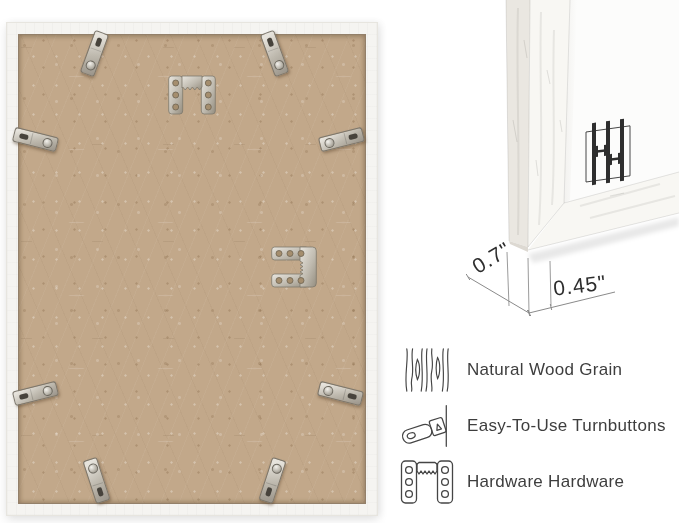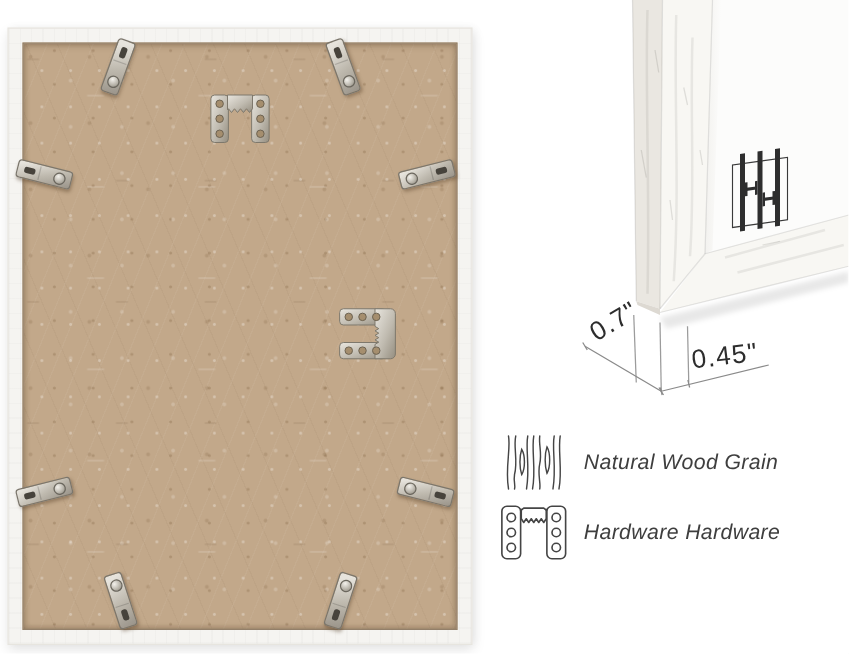--- a/index.html
+++ b/index.html
@@ -75,21 +75,21 @@
     position:absolute;color:#2d2d2d;font-size:21px;letter-spacing:1px;
     font-family:"Liberation Sans", sans-serif;white-space:nowrap;
   }
   .dim07{left:468px;top:258px;transform:rotate(-31deg);transform-origin:left top;}
   .dim045{left:552px;top:277px;transform:rotate(-7deg);transform-origin:left top;}
 
   
   .features{position:absolute;left:400px;top:346px;width:276px;}
   .feature{display:flex;align-items:center;height:48px;margin-bottom:8px;}
   .ficon{width:54px;display:flex;justify-content:center;align-items:center;flex:0 0 54px;}
-  .flabel{margin-left:13px;color:#3e3e3e;font-size:17px;letter-spacing:.3px;font-style:italic;}
+  .flabel{margin-left:13px;color:#3e3e3e;font-size:17px;letter-spacing:.3px;}
 </style>
 </head>
 <body>
 
 <div class="canvas">
 
   <div class="frame-back">
     <div class="backing"></div>
 
     <div class="tb v slot-top" style="left:80px;top:8px;transform:rotate(20deg);">
@@ -260,20 +260,34 @@
           <path d="M26 1 C24 13, 28 29, 25 45"></path>
           <path d="M31 1 C30 8, 33 15, 31 24 C29 33, 32 40, 31 45"></path>
           <path d="M37 10 C35 16, 35 26, 37 32 C40 27, 40 15, 37 10 Z"></path>
           <path d="M43 1 C41 12, 45 27, 42 45"></path>
           <path d="M48 1 C46 13, 50 30, 47 45"></path>
         </svg>
       </span>
       <span class="flabel">Natural Wood Grain</span>
     </div>
 
+    <div class="feature">
+      <span class="ficon">
+        <svg width="54" height="46" viewBox="0 0 56 46" fill="none" stroke="#454545" stroke-width="1.3" stroke-linecap="round" stroke-linejoin="round">
+          <line x1="48" y1="2" x2="48" y2="44"></line>
+          <g transform="rotate(-18 24 29)">
+            <rect x="2" y="22" width="31" height="14" rx="6.5"></rect>
+            <ellipse cx="11" cy="29" rx="4.2" ry="2.9"></ellipse>
+            <rect x="33" y="20.5" width="14" height="16" rx="2"></rect>
+            <path d="M38 32 L43 32 L40.5 26 Z"></path>
+          </g>
+        </svg>
+      </span>
+      <span class="flabel">Easy-To-Use Turnbuttons</span>
+    </div>
 
     <div class="feature">
       <span class="ficon">
         <svg width="54" height="48" viewBox="0 0 54 48" fill="none" stroke="#454545" stroke-width="1.3" stroke-linejoin="round">
           <rect x="1.5" y="3" width="15" height="42" rx="4"></rect>
           <circle cx="9" cy="12" r="3.4"></circle>
             <circle cx="9" cy="24" r="3.4"></circle>
             <circle cx="9" cy="36" r="3.4"></circle>
           <rect x="37.5" y="3" width="15" height="42" rx="4"></rect>
           <circle cx="45" cy="12" r="3.4"></circle>

